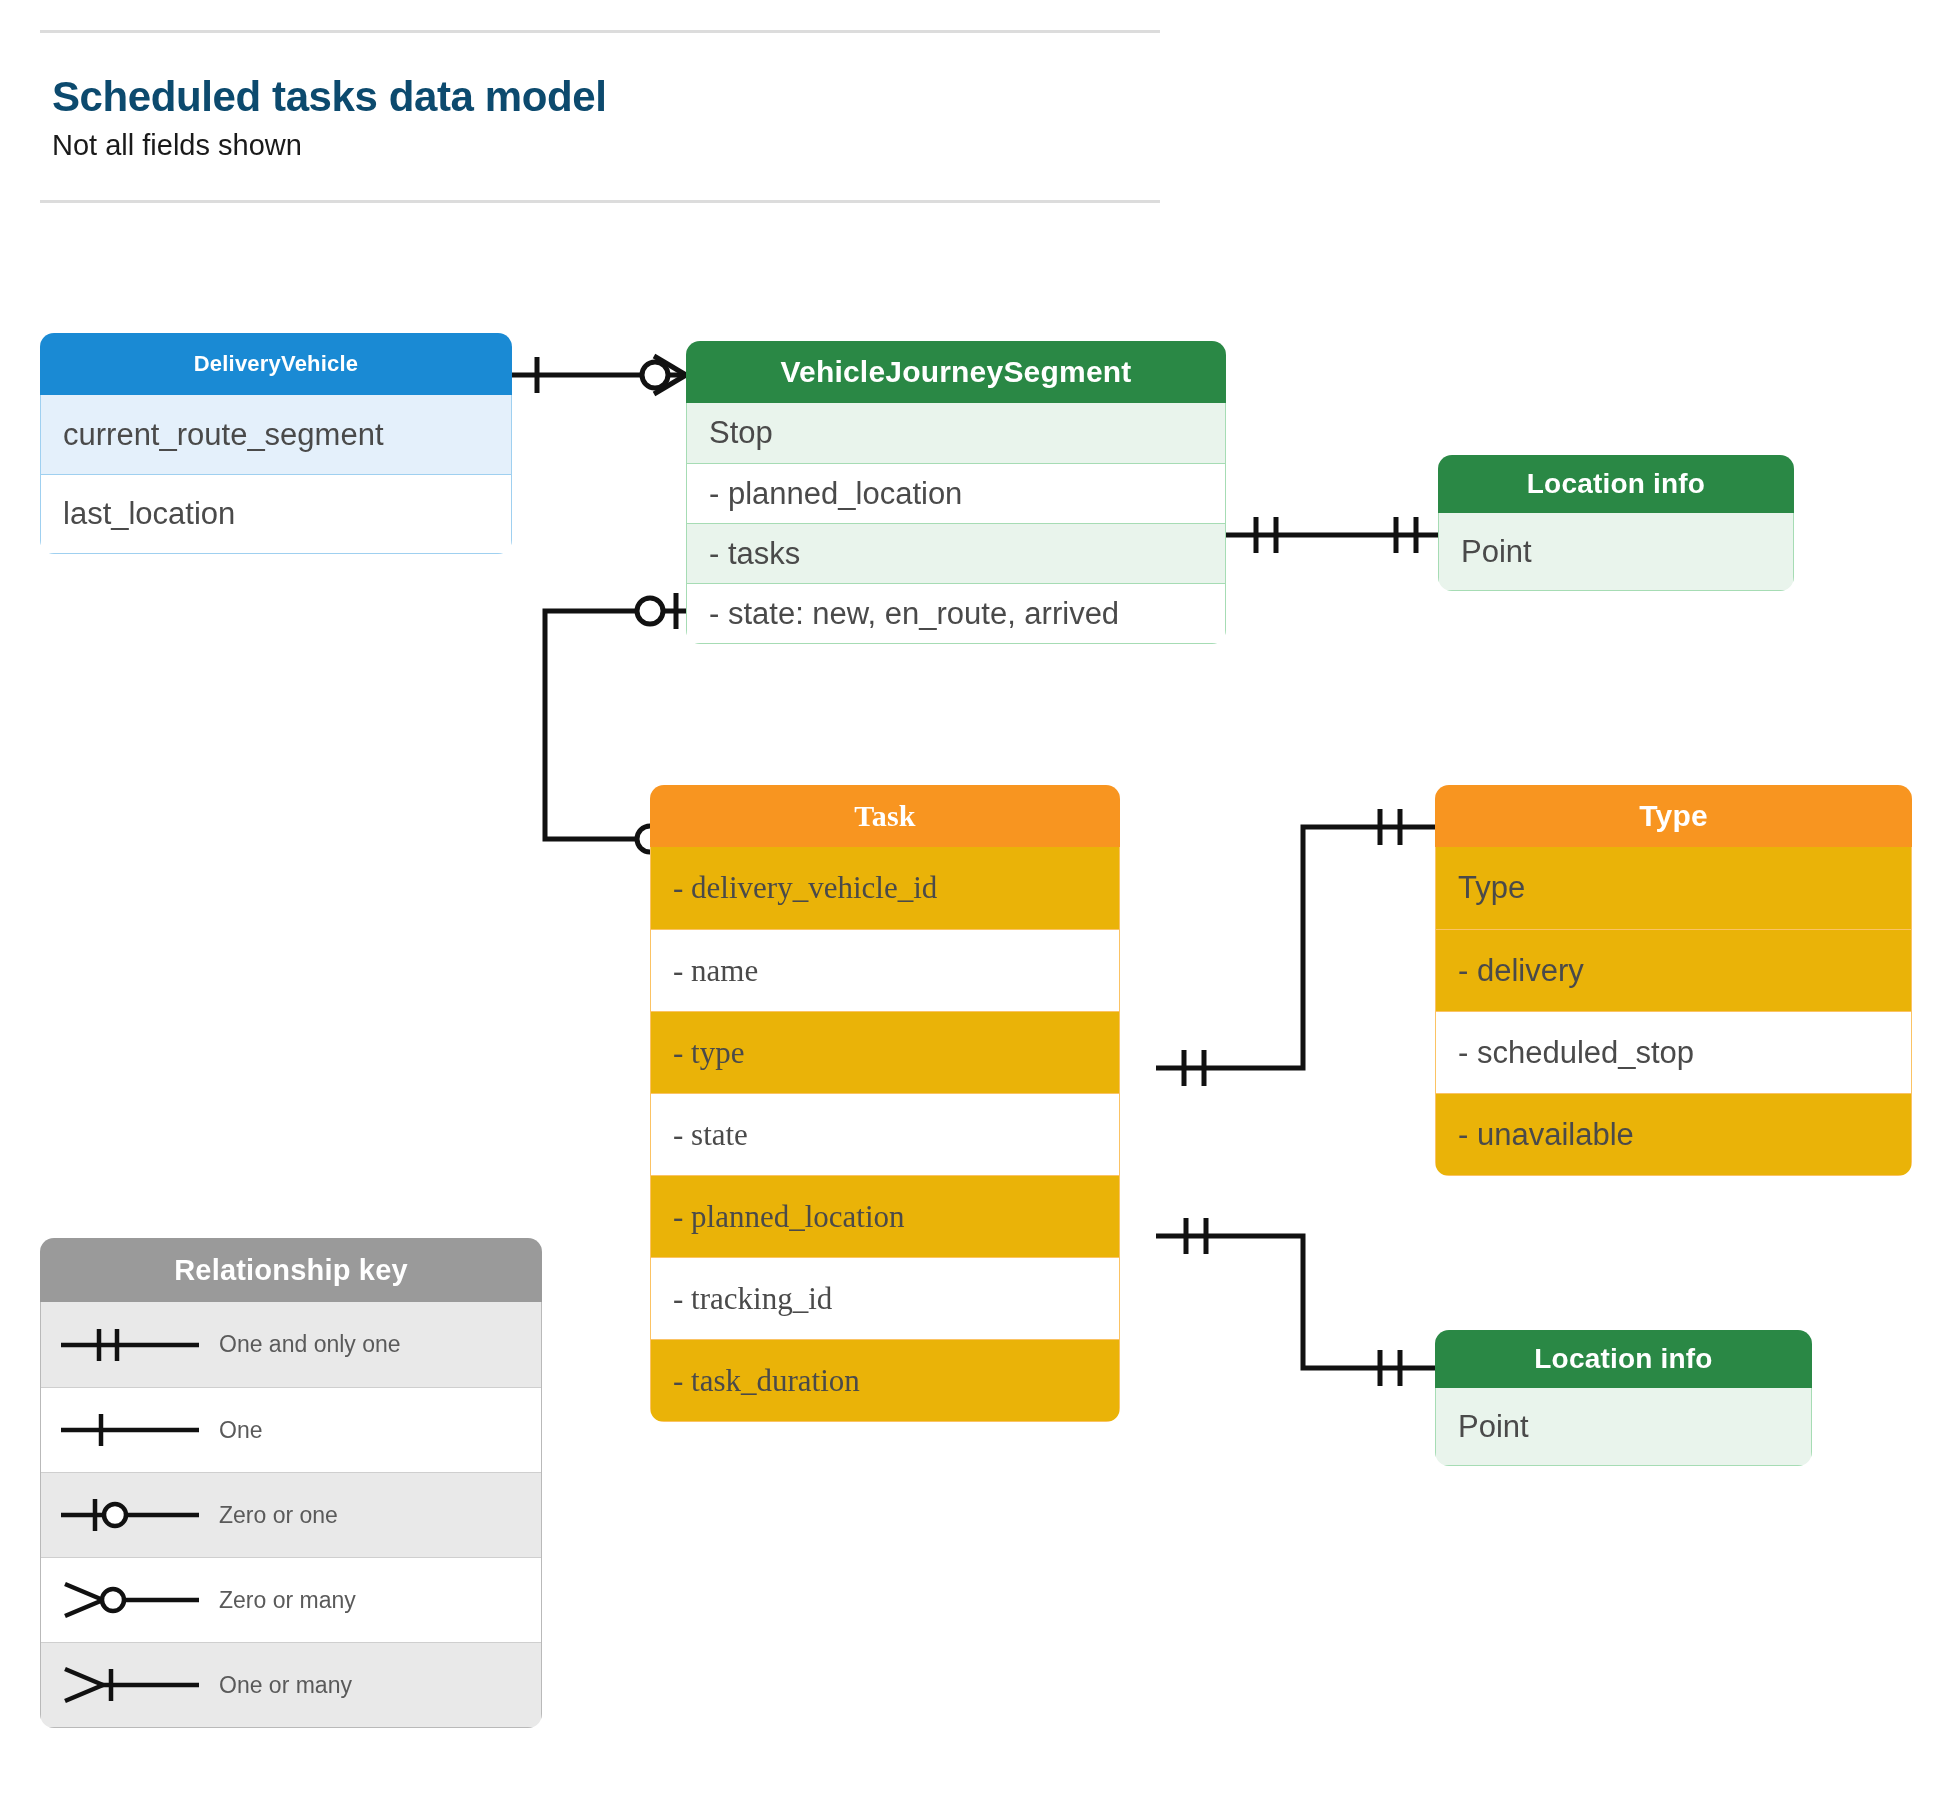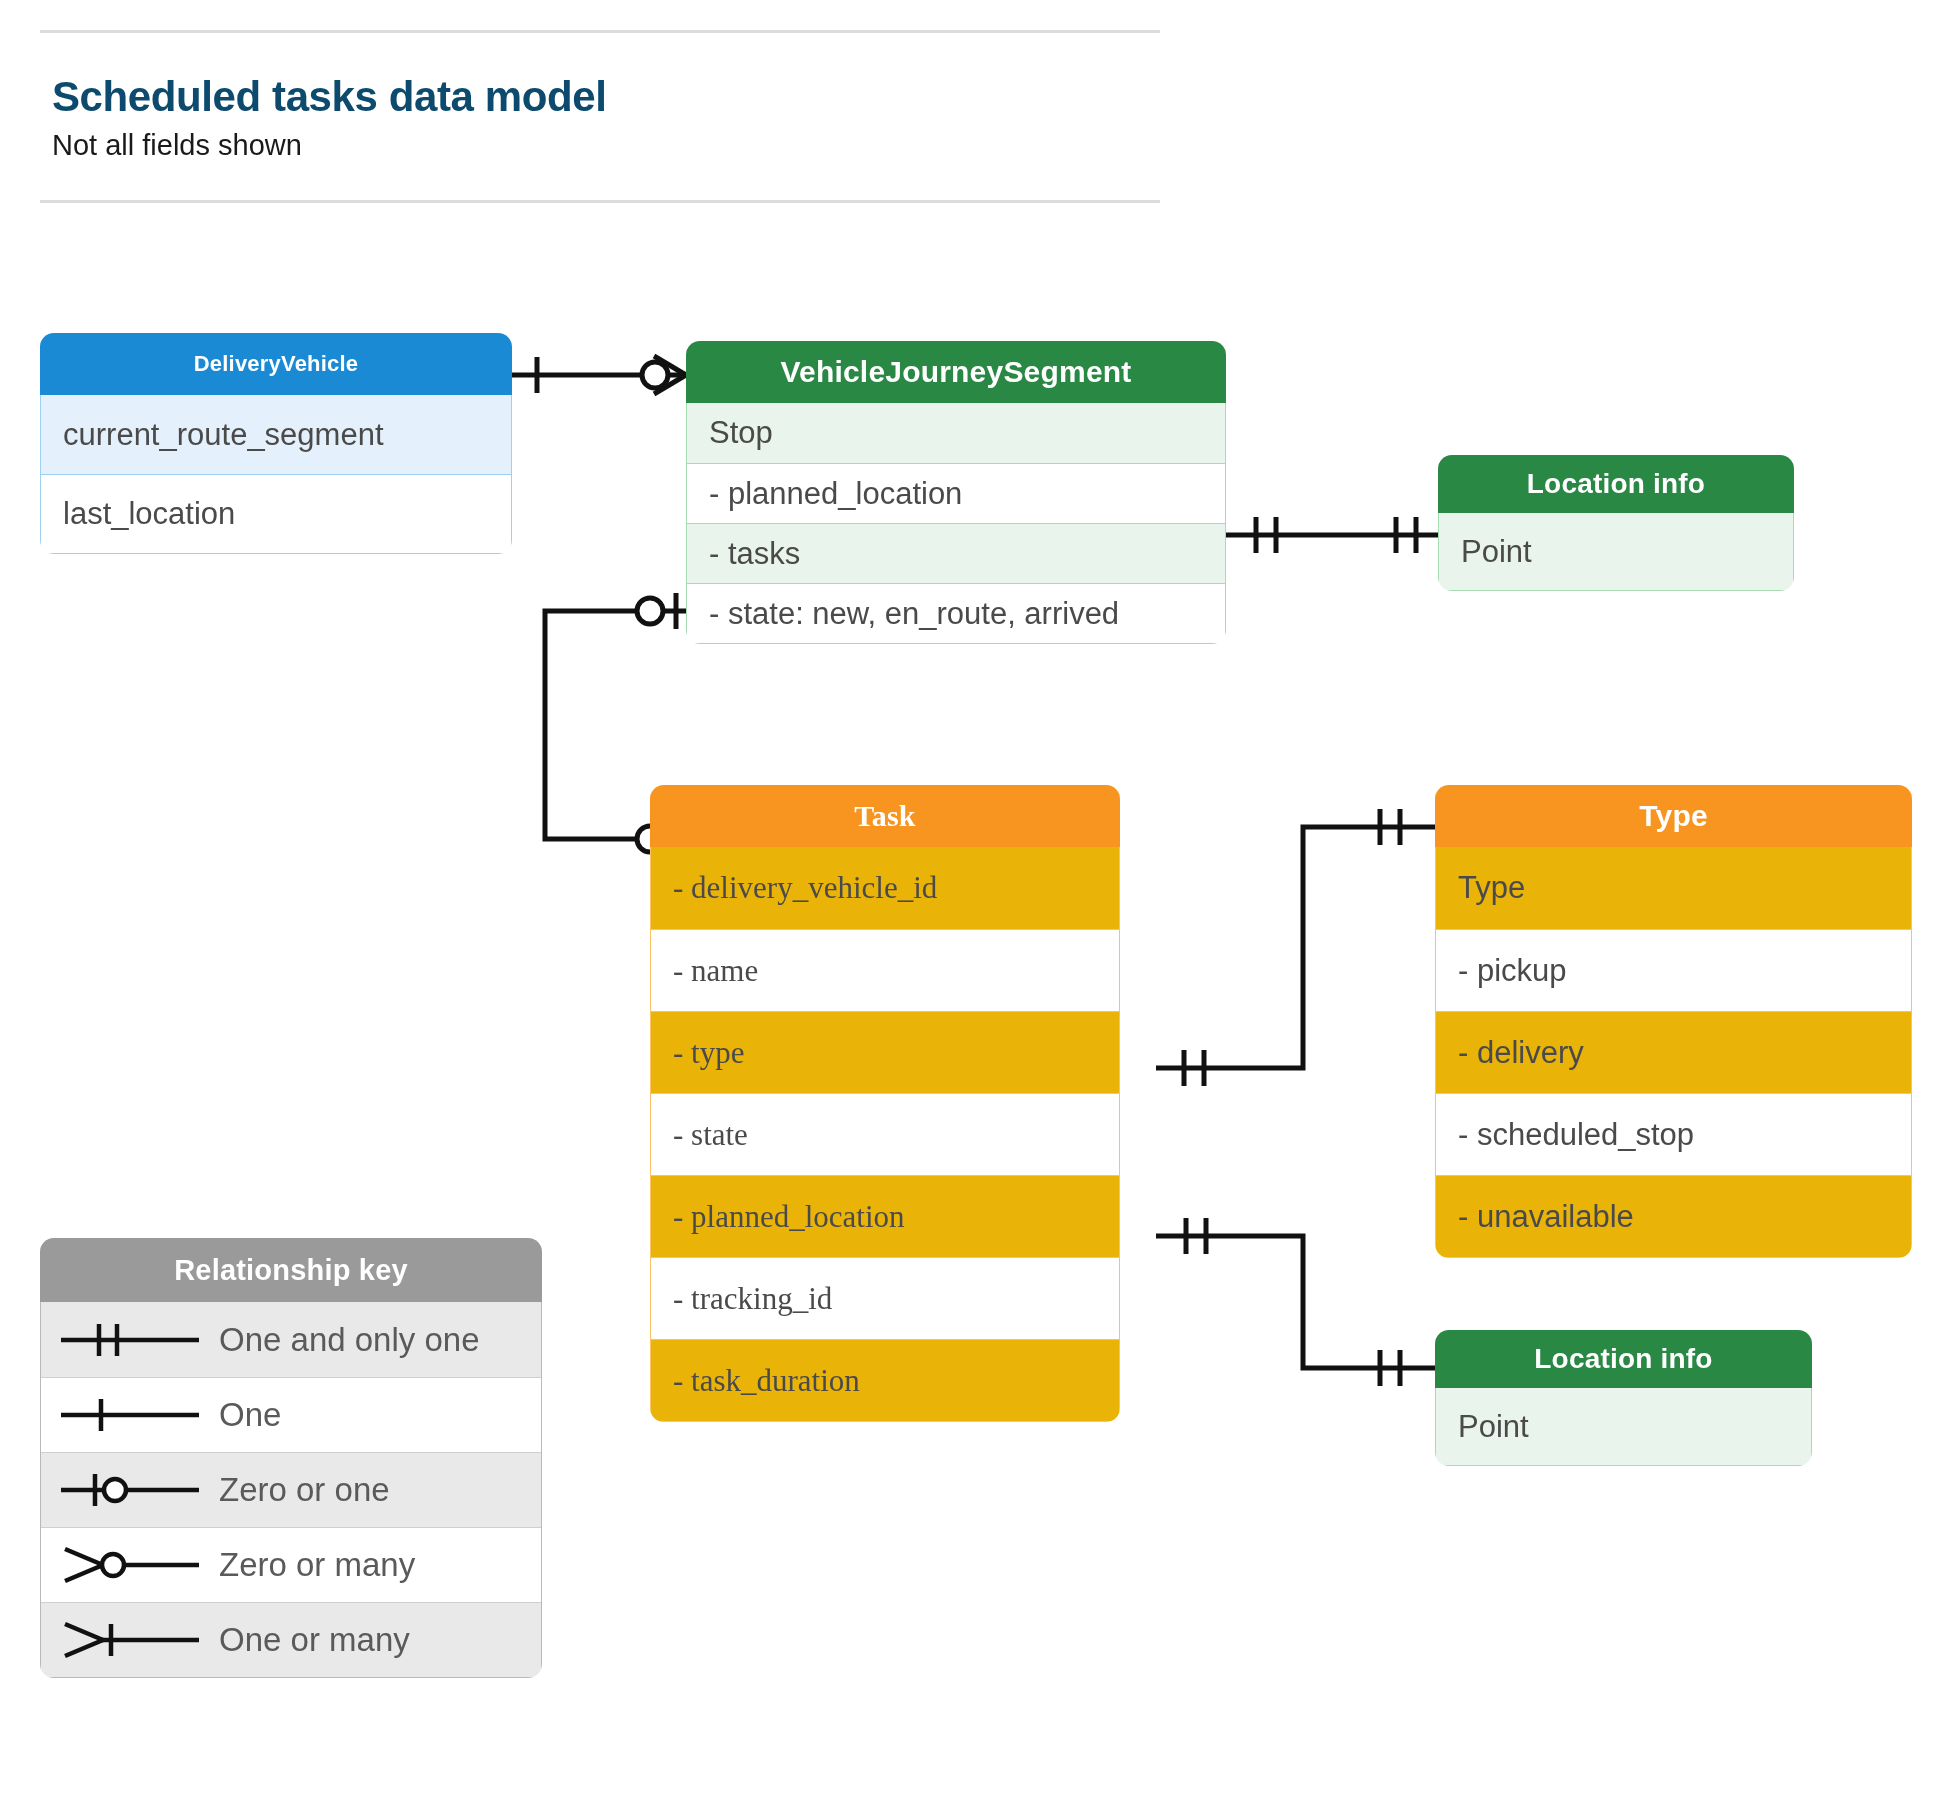--- a/index.html
+++ b/index.html
@@ -97,21 +97,21 @@
   #box-type .hdr{height:62px;font-size:30px;}
   #box-type .row{height:82px;font-size:31px;padding-left:22px;}
 
   #box-locationinfo-bottom{left:1435px;top:1330px;width:377px;}
   #box-locationinfo-bottom .hdr{height:58px;font-size:28px;}
   #box-locationinfo-bottom .row{height:77px;font-size:31px;padding-left:22px;}
 
   
   #box-legend{left:40px;top:1238px;width:502px;}
   #box-legend .hdr{height:64px;font-size:29px;}
-  #box-legend .row{height:75px;font-size:33px;padding-left:0;}
+  #box-legend .row{height:85px;font-size:23px;padding-left:0;}
   #box-legend .sym{
     width:178px;flex:0 0 178px;height:100%;
     display:flex;align-items:center;justify-content:center;
   }
   #box-legend .lbl{color:#5a5a5a;}
 
   
   #connectors{position:absolute;left:0;top:0;width:1940px;height:1805px;pointer-events:none;}
 </style>
 </head>
@@ -199,21 +199,20 @@
     <div class="row alt">- planned_location</div>
     <div class="row plain">- tracking_id</div>
     <div class="row alt">- task_duration</div>
   </div>
 </div>
 
 <div class="entity t-orange" id="box-type">
   <div class="hdr">Type</div>
   <div class="rows">
     <div class="row alt">Type</div>
-    <div class="row plain">-   pickup</div>
     <div class="row alt">-   delivery</div>
     <div class="row plain">-   scheduled_stop</div>
     <div class="row alt">-   unavailable</div>
   </div>
 </div>
 
 <div class="entity t-green" id="box-locationinfo-bottom">
   <div class="hdr">Location info</div>
   <div class="rows">
     <div class="row alt">Point</div>

